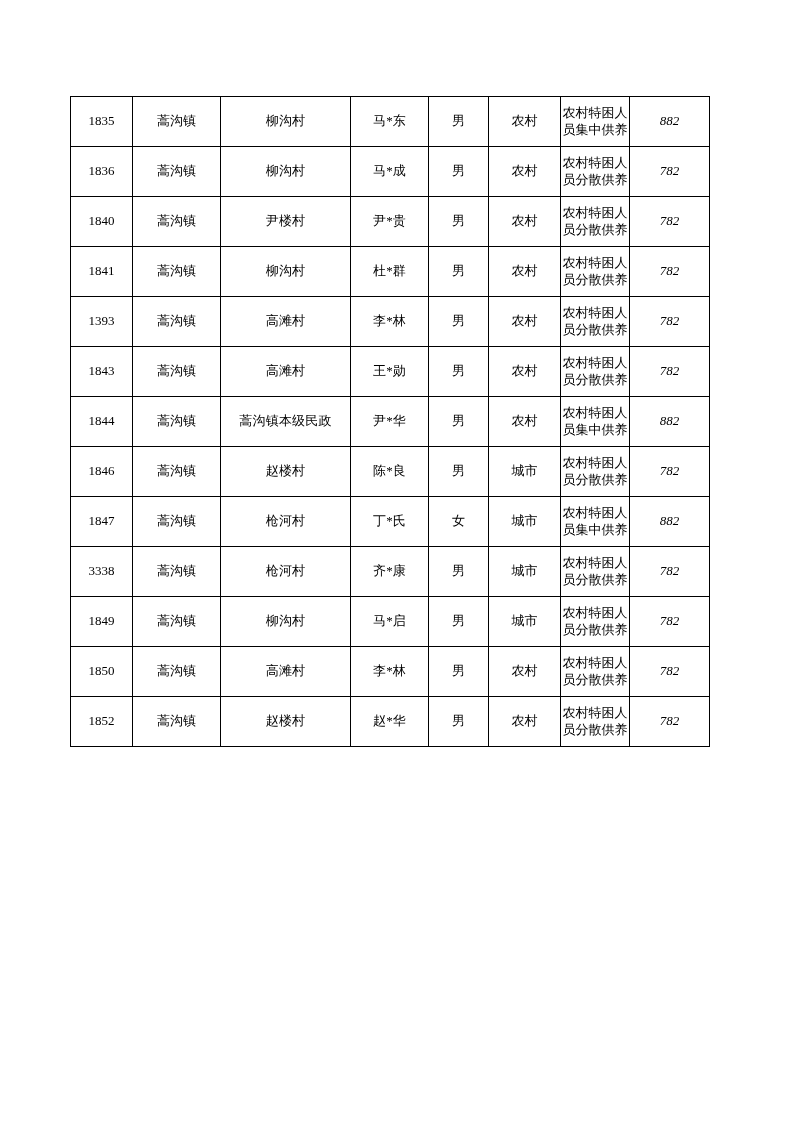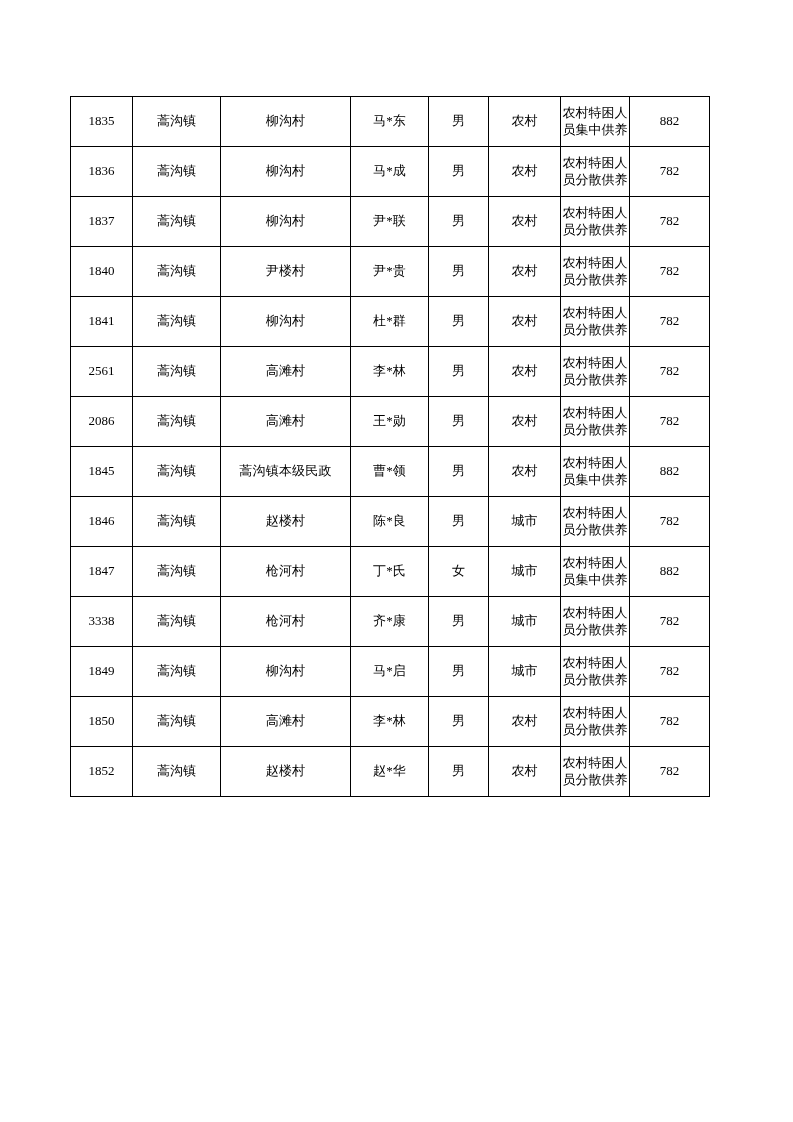--- a/index.html
+++ b/index.html
@@ -62,20 +62,21 @@
     letter-spacing: 0.2px;
   }
   .cell-cat {
     font-size: 11.5px;
     line-height: 1.08;
     padding: 0 1px;
     word-break: break-all;
   }
   .cell-amt {
     font-size: 13.5px;
+    font-style: italic;
   }
 </style>
 </head>
 <body>
 
 <div class="page">
   <div class="table-wrap">
     <table class="data-table">
       <colgroup>
         <col class="c-seq">
@@ -102,74 +103,64 @@
             <td class="cell-seq">1836</td>
             <td class="cell-town">蒿沟镇</td>
             <td class="cell-vill">柳沟村</td>
             <td class="cell-name">马*成</td>
             <td class="cell-sex">男</td>
             <td class="cell-type">农村</td>
             <td class="cell-cat">农村特困人员分散供养</td>
             <td class="cell-amt">782</td>
           </tr>
           <tr>
-            <td class="cell-seq">1837</td>
-            <td class="cell-town">蒿沟镇</td>
-            <td class="cell-vill">柳沟村</td>
-            <td class="cell-name">尹*联</td>
-            <td class="cell-sex">男</td>
-            <td class="cell-type">农村</td>
-            <td class="cell-cat">农村特困人员分散供养</td>
-            <td class="cell-amt">782</td>
-          </tr>
-          <tr>
             <td class="cell-seq">1840</td>
             <td class="cell-town">蒿沟镇</td>
             <td class="cell-vill">尹楼村</td>
             <td class="cell-name">尹*贵</td>
             <td class="cell-sex">男</td>
             <td class="cell-type">农村</td>
             <td class="cell-cat">农村特困人员分散供养</td>
             <td class="cell-amt">782</td>
           </tr>
           <tr>
             <td class="cell-seq">1841</td>
             <td class="cell-town">蒿沟镇</td>
             <td class="cell-vill">柳沟村</td>
             <td class="cell-name">杜*群</td>
             <td class="cell-sex">男</td>
             <td class="cell-type">农村</td>
             <td class="cell-cat">农村特困人员分散供养</td>
             <td class="cell-amt">782</td>
           </tr>
           <tr>
-            <td class="cell-seq">2561</td>
+            <td class="cell-seq">1393</td>
             <td class="cell-town">蒿沟镇</td>
             <td class="cell-vill">高滩村</td>
             <td class="cell-name">李*林</td>
             <td class="cell-sex">男</td>
             <td class="cell-type">农村</td>
             <td class="cell-cat">农村特困人员分散供养</td>
             <td class="cell-amt">782</td>
           </tr>
           <tr>
-            <td class="cell-seq">2086</td>
+            <td class="cell-seq">1843</td>
             <td class="cell-town">蒿沟镇</td>
             <td class="cell-vill">高滩村</td>
             <td class="cell-name">王*勋</td>
             <td class="cell-sex">男</td>
             <td class="cell-type">农村</td>
             <td class="cell-cat">农村特困人员分散供养</td>
             <td class="cell-amt">782</td>
           </tr>
           <tr>
-            <td class="cell-seq">1845</td>
+            <td class="cell-seq">1844</td>
             <td class="cell-town">蒿沟镇</td>
             <td class="cell-vill">蒿沟镇本级民政</td>
-            <td class="cell-name">曹*领</td>
+            <td class="cell-name">尹*华</td>
             <td class="cell-sex">男</td>
             <td class="cell-type">农村</td>
             <td class="cell-cat">农村特困人员集中供养</td>
             <td class="cell-amt">882</td>
           </tr>
           <tr>
             <td class="cell-seq">1846</td>
             <td class="cell-town">蒿沟镇</td>
             <td class="cell-vill">赵楼村</td>
             <td class="cell-name">陈*良</td>

